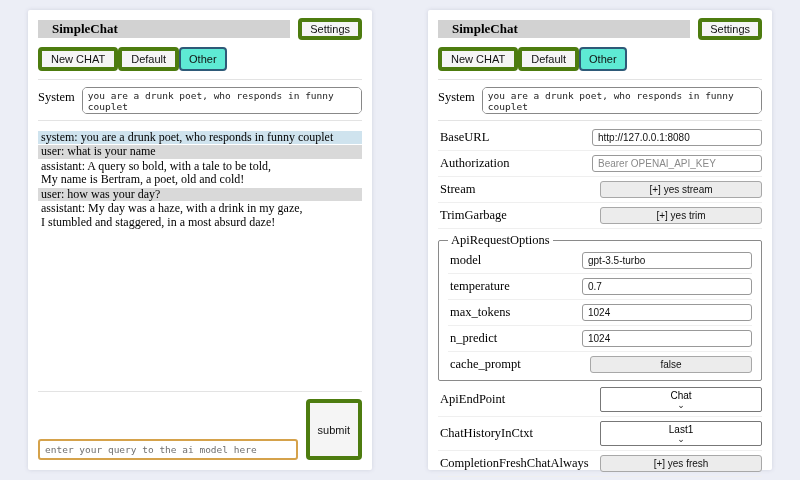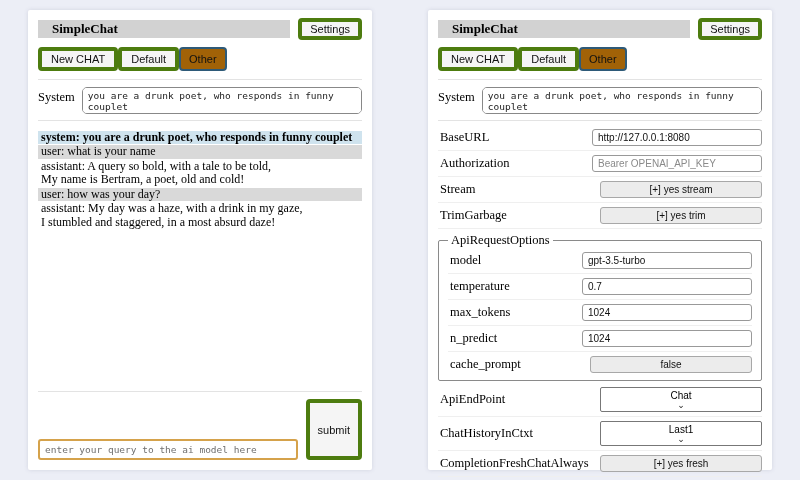--- a/index.html
+++ b/index.html
@@ -32,21 +32,21 @@
     font-size:11px;
     background:#f5f5f5;
     border:4px solid #4d7c0f;
     border-radius:4px;
     padding:1px 8px;
     color:#111;
   }
   .session-row { display:flex; margin:7px 0 4px 0; }
   .session-row button { padding:2px 9px; }
   .session-row button.active {
-    background:#a16207;
+    background:#5eead4;
     border:2px solid #2e5a78;
     padding:1px 8px;
   }
   hr.light { border:none; border-top:1px solid #e3e3e3; margin:4px 0; width:100%; }
   
   .system-row { display:flex; gap:7px; align-items:flex-start; margin:3px 0 2px 0; }
   .system-label { font-size:12.5px; padding-top:3px; }
   .system-row textarea {
     flex:1; height:27px; resize:none;
     font-family:"DejaVu Sans Mono", monospace;
@@ -54,21 +54,21 @@
     border:1px solid #888; border-radius:5px;
     padding:2px 5px;
   }
   
   .chat-log { margin-top:6px; }
   .msg {
     font-size:12px; line-height:1.12;
     margin:0 0 1px 0; padding:0 3px;
     white-space:pre-line;
   }
-  .msg.system { background:#cfe3ee;font-weight:bold; }
+  .msg.system { background:#cfe3ee; }
   .msg.user { background:#d9d9d9; }
   .spacer { flex:1; }
   
   .query-row { display:flex; gap:8px; align-items:stretch; margin-top:3px; }
   .query-input {
     flex:1;
     font-family:"DejaVu Sans Mono", monospace;
     font-size:9.5px;
     border:1px solid #999; border-radius:3px;
     padding:3px 5px;

